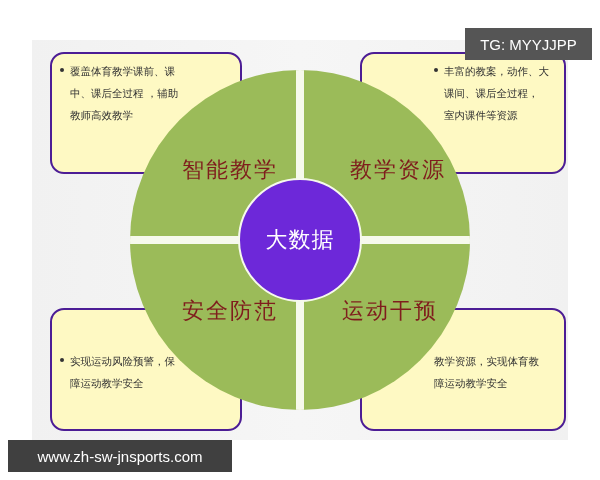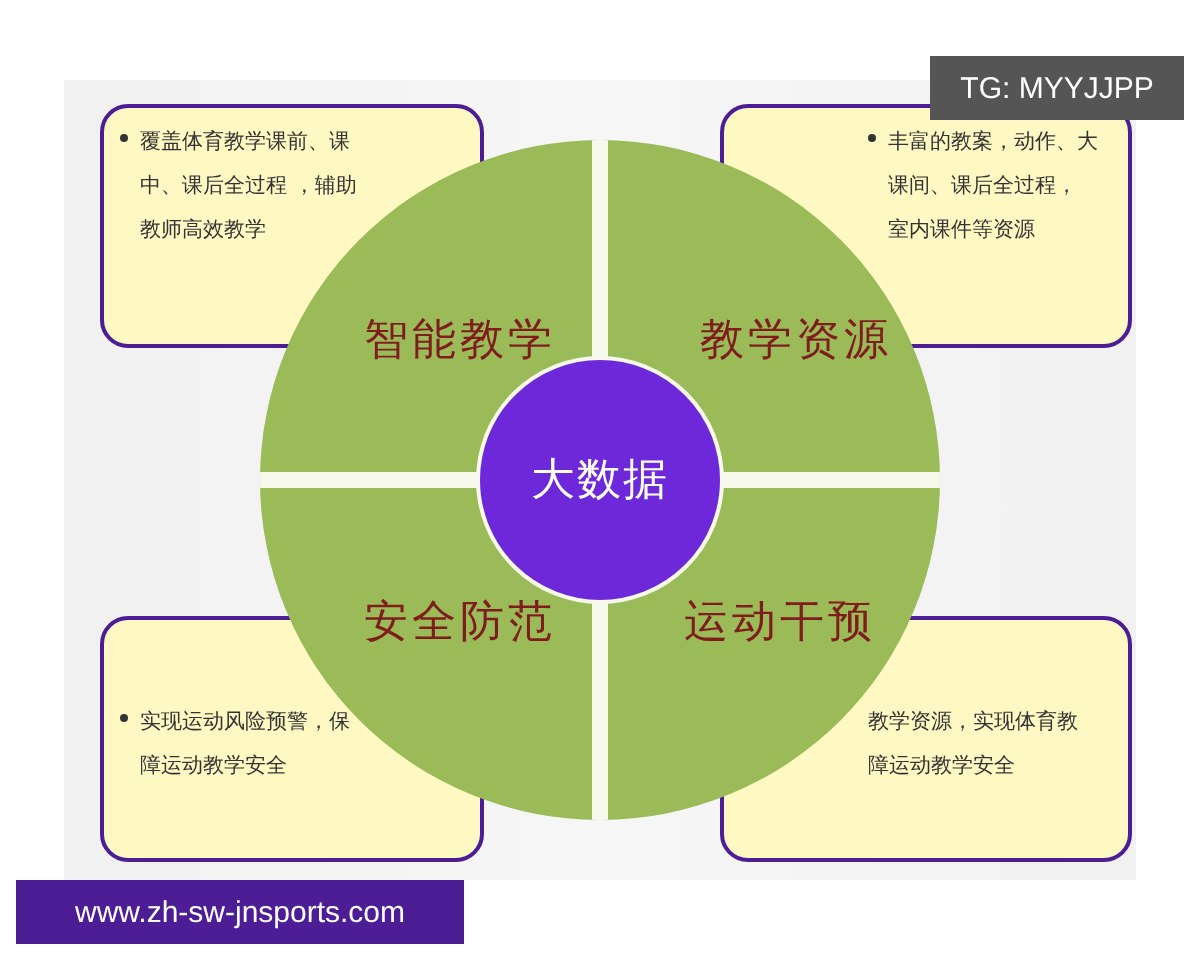--- a/index.html
+++ b/index.html
@@ -68,21 +68,21 @@
     .q-bl { left: 52px; top: 226px; }
     .q-br { left: 196px; top: 226px; margin-left: 16px; }
 
     .tag-tg {
       position: absolute; left: 465px; top: 8px; width: 127px; height: 32px;
       background: #555555; color: #ffffff; font-family: "Liberation Sans", sans-serif;
       font-size: 15px; display: flex; align-items: center; justify-content: center; margin-top: 20px;
     }
     .tag-url {
       position: absolute; left: 8px; top: 440px; width: 224px; height: 32px;
-      background: #4c1d95; color: #ffffff; font-family: "Liberation Sans", sans-serif;
+      background: #404040; color: #ffffff; font-family: "Liberation Sans", sans-serif;
       font-size: 15px; display: flex; align-items: center; justify-content: center;
     }
   </style>
 </head>
 <body>
 
 <div class="frame"></div>
 
 <div class="box box-tl">
   <div class="txt">

